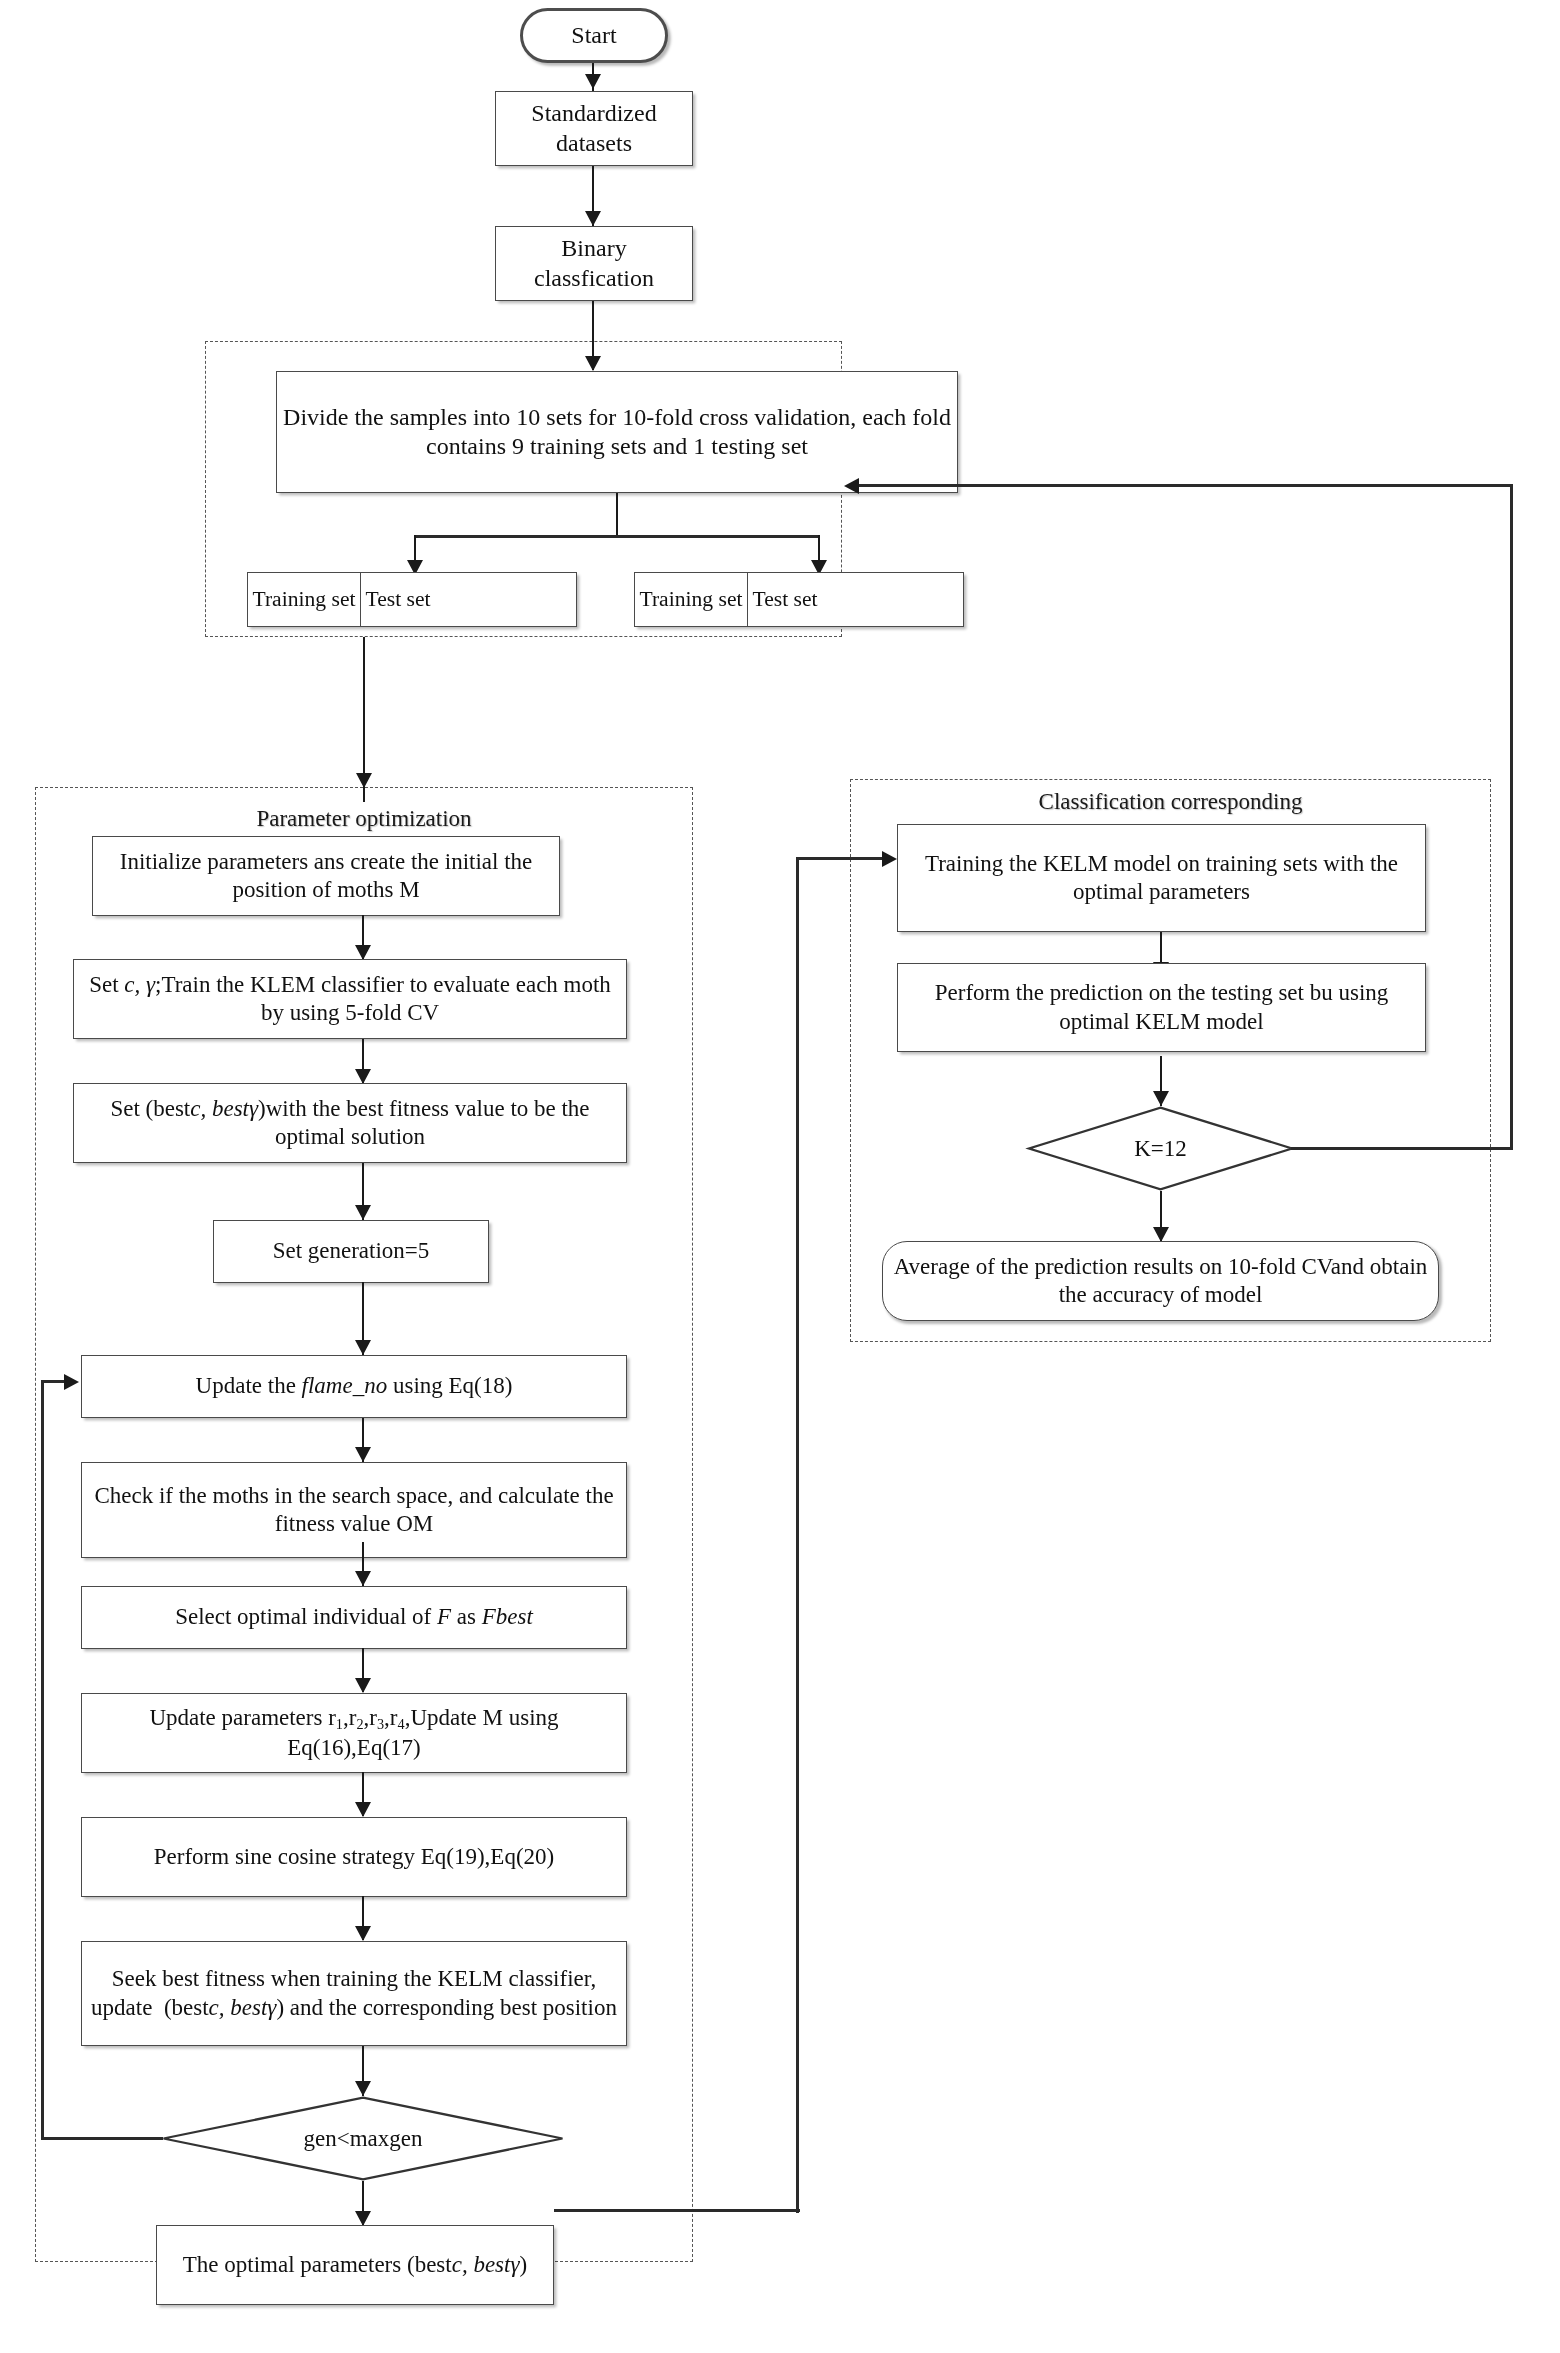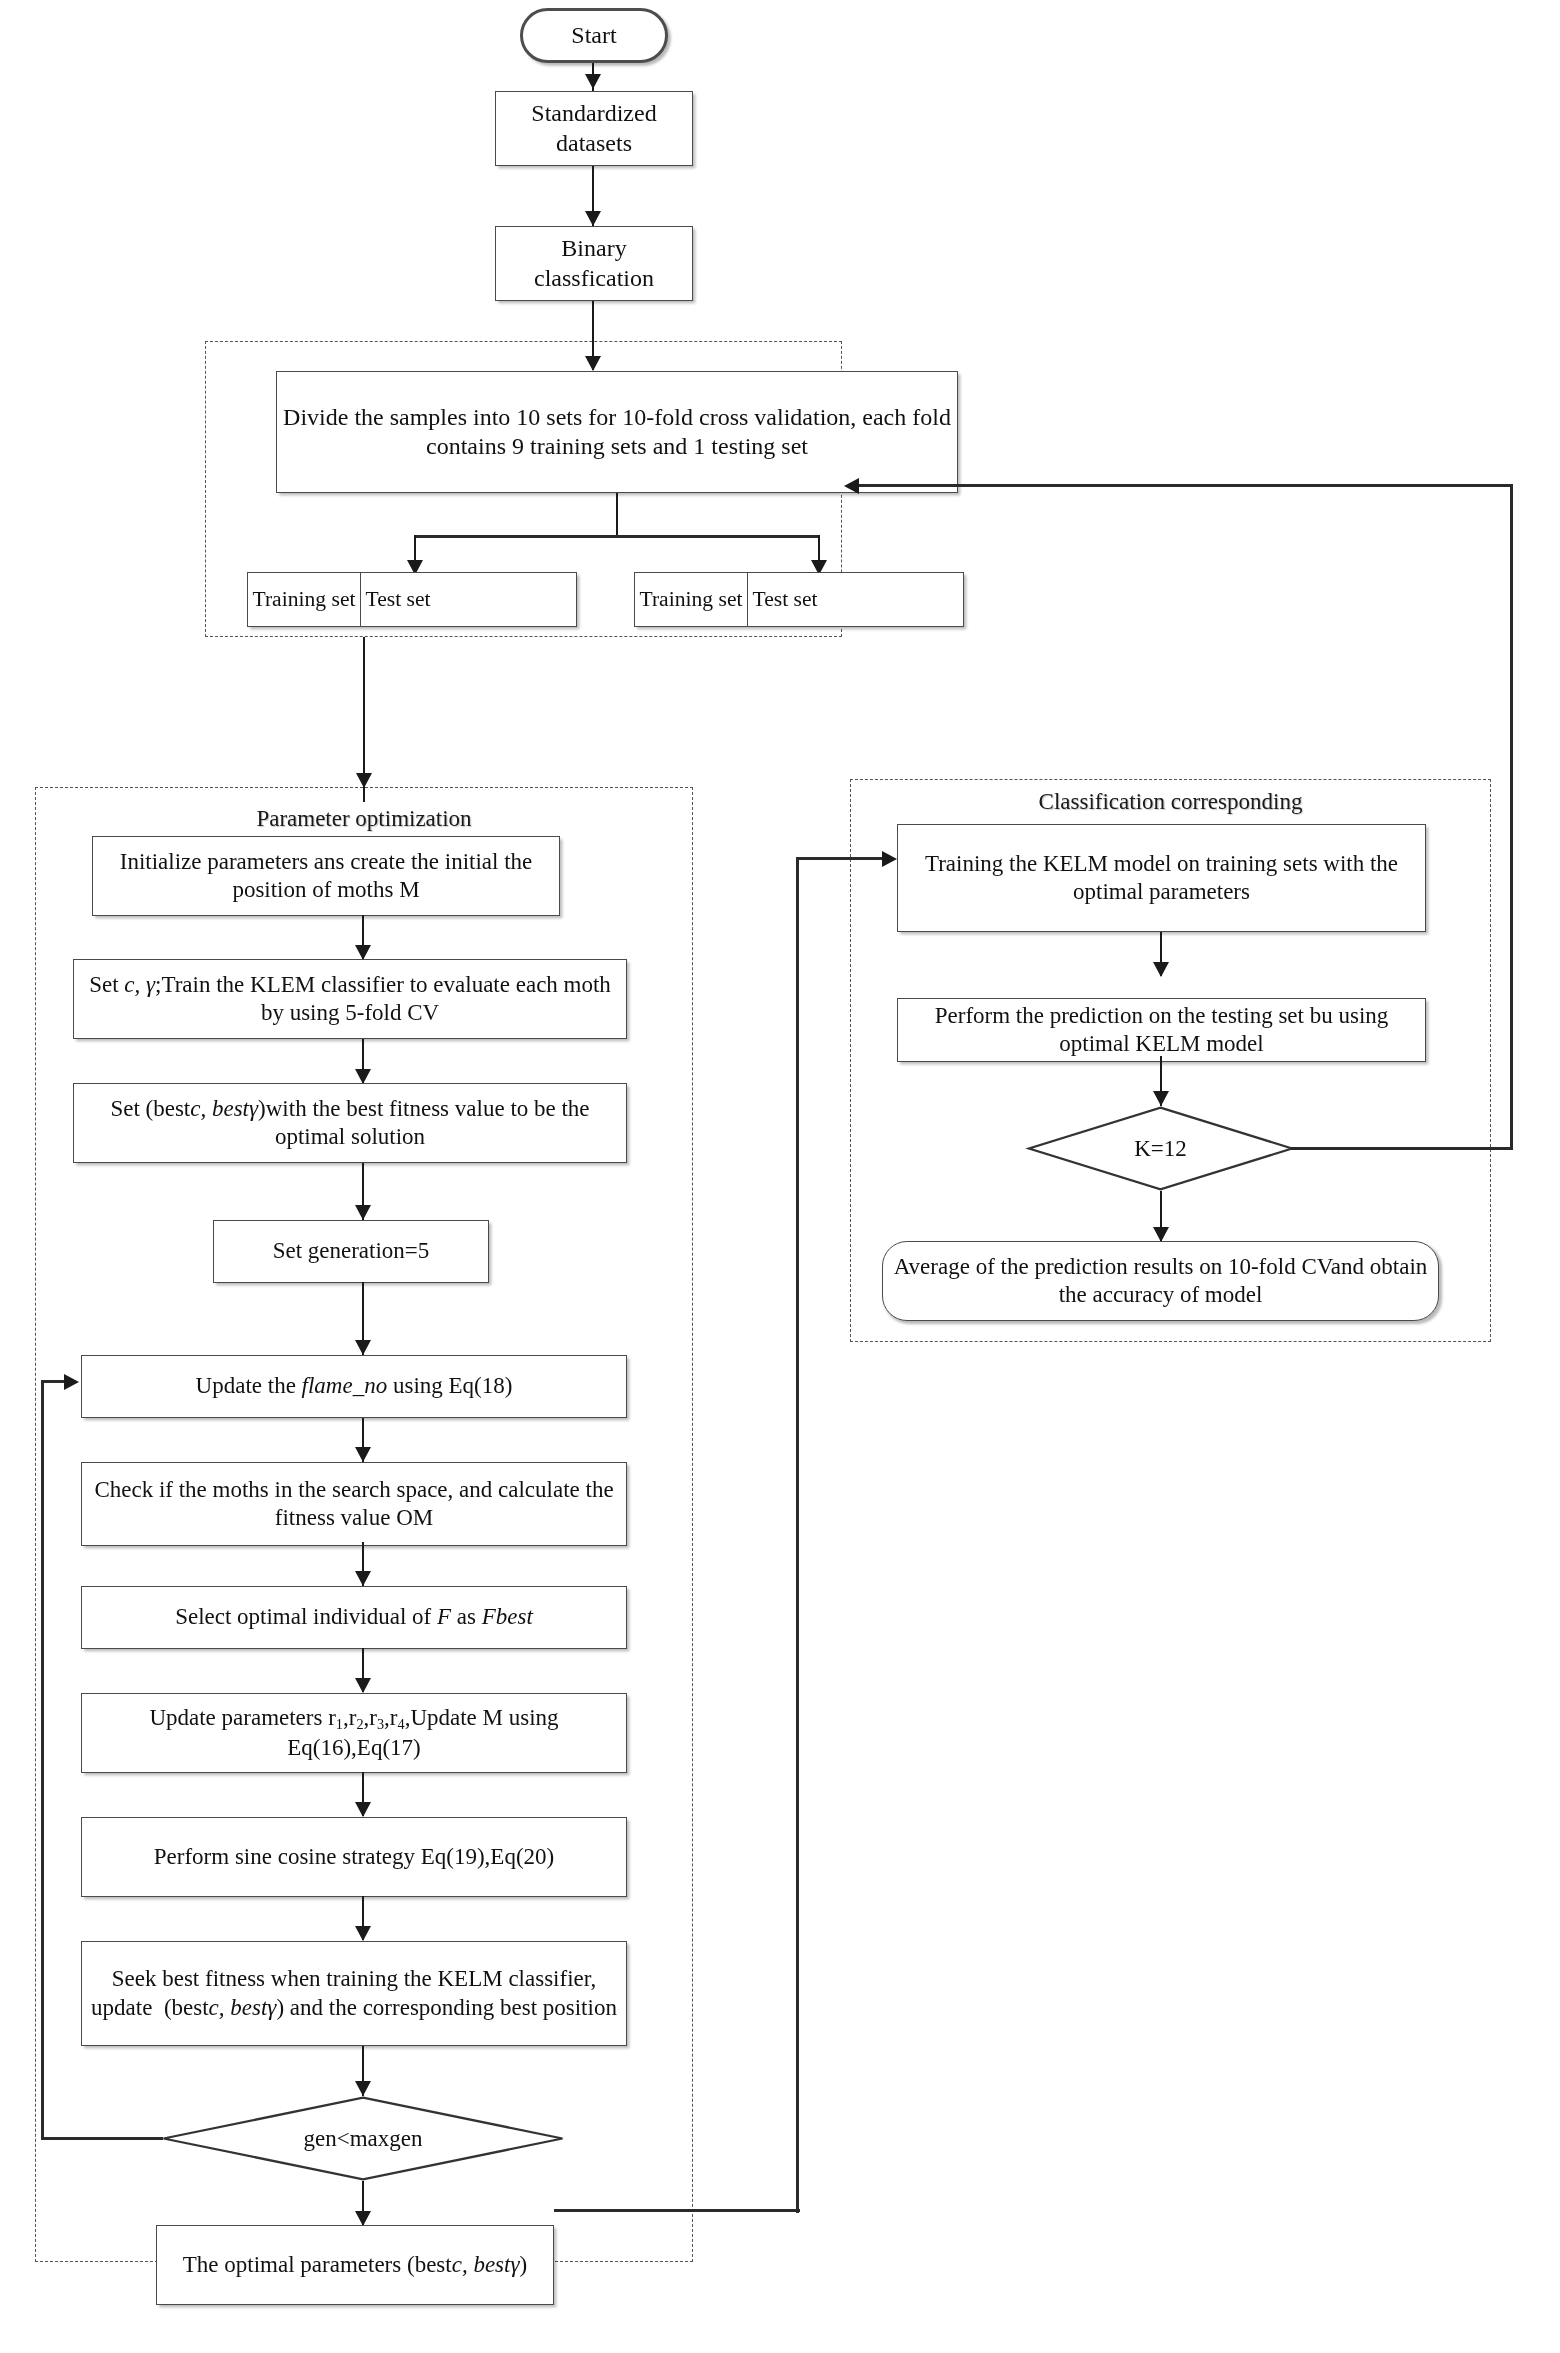--- a/index.html
+++ b/index.html
@@ -142,21 +142,21 @@
   <div class="ln lnv" style="left:362px;top:1282px;height:73px;"></div>
   <div class="arw arw-down" style="left:355px;top:1340px;"></div>
 
   <div class="node" style="left:81px;top:1355px;width:546px;height:63px;">
     <span class="t40">Update the&nbsp;<i>flame_no</i>&nbsp;using Eq(18)</span>
   </div>
 
   <div class="ln lnv" style="left:362px;top:1418px;height:44px;"></div>
   <div class="arw arw-down" style="left:355px;top:1447px;"></div>
 
-  <div class="node" style="left:81px;top:1462px;width:546px;height:84px;justify-content:flex-end;">
+  <div class="node" style="left:81px;top:1462px;width:546px;height:96px;justify-content:flex-end;">
     <span class="t40">Check if the moths in the search space, and calculate the fitness value OM</span>
   </div>
 
   <div class="ln lnv" style="left:362px;top:1542px;height:44px;"></div>
   <div class="arw arw-down" style="left:355px;top:1571px;"></div>
 
   <div class="node" style="left:81px;top:1586px;width:546px;height:63px;">
     <span class="t40">Select optimal individual of <i>F</i> as <i>Fbest</i></span>
   </div>
 
@@ -208,21 +208,21 @@
   <div class="ln lnh-thick" style="left:796px;top:857px;width:88px;"></div>
   <div class="arw arw-right" style="left:882px;top:851px;"></div>
 
   <div class="node" style="left:897px;top:824px;width:529px;height:108px;">
     <span class="t40">Training the KELM model on training sets with the optimal parameters</span>
   </div>
 
   <div class="ln lnv" style="left:1160px;top:932px;height:44px;"></div>
   <div class="arw arw-down" style="left:1153px;top:962px;"></div>
 
-  <div class="node" style="left:897px;top:998px;width:529px;height:64px;">
+  <div class="node" style="left:897px;top:963px;width:529px;height:89px;">
     <span class="t40">Perform the prediction on the testing set bu using optimal KELM model</span>
   </div>
 
   <div class="ln lnv" style="left:1160px;top:1056px;height:50px;"></div>
   <div class="arw arw-down" style="left:1153px;top:1091px;"></div>
 
   <div class="diamond" style="left:1027px;top:1106px;width:267px;height:85px;">
     <svg width="267" height="85" viewBox="0 0 470 150">
       <polygon points="235,3 467,75 235,147 3,75" fill="#ffffff" stroke="#333" stroke-width="4"></polygon>
     </svg>

